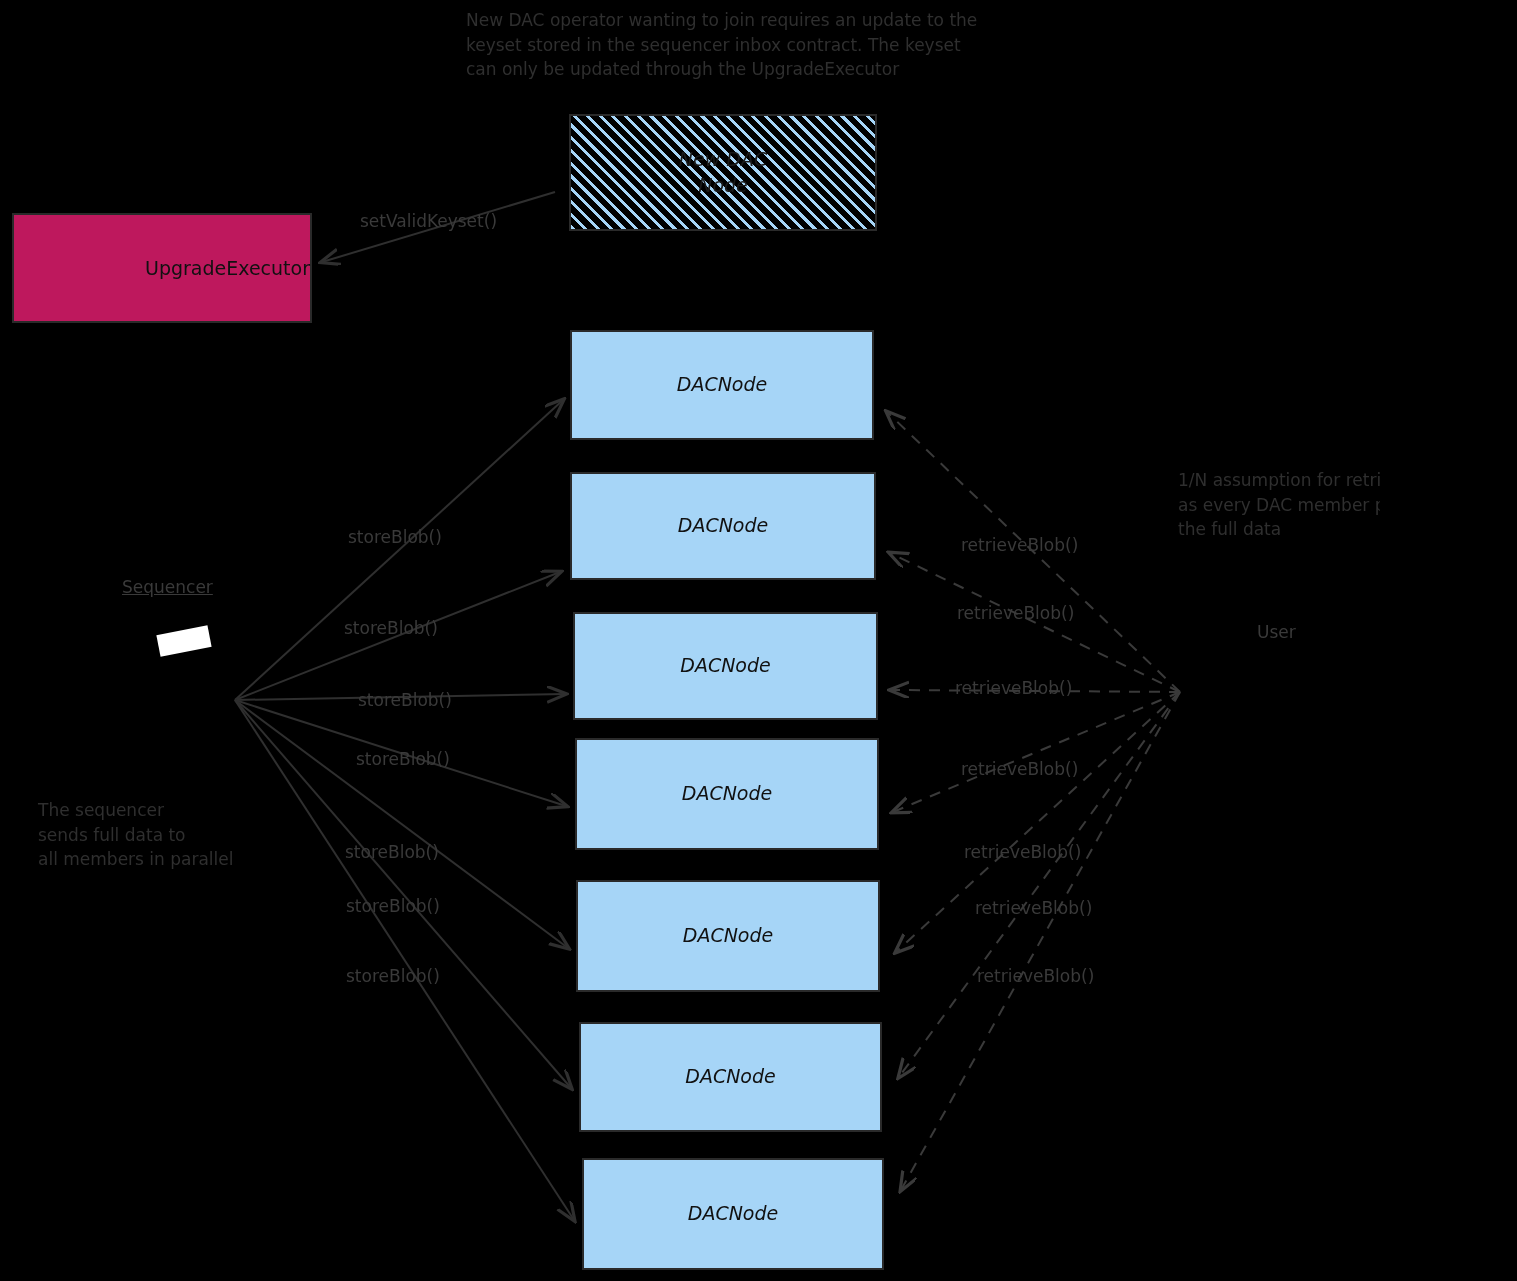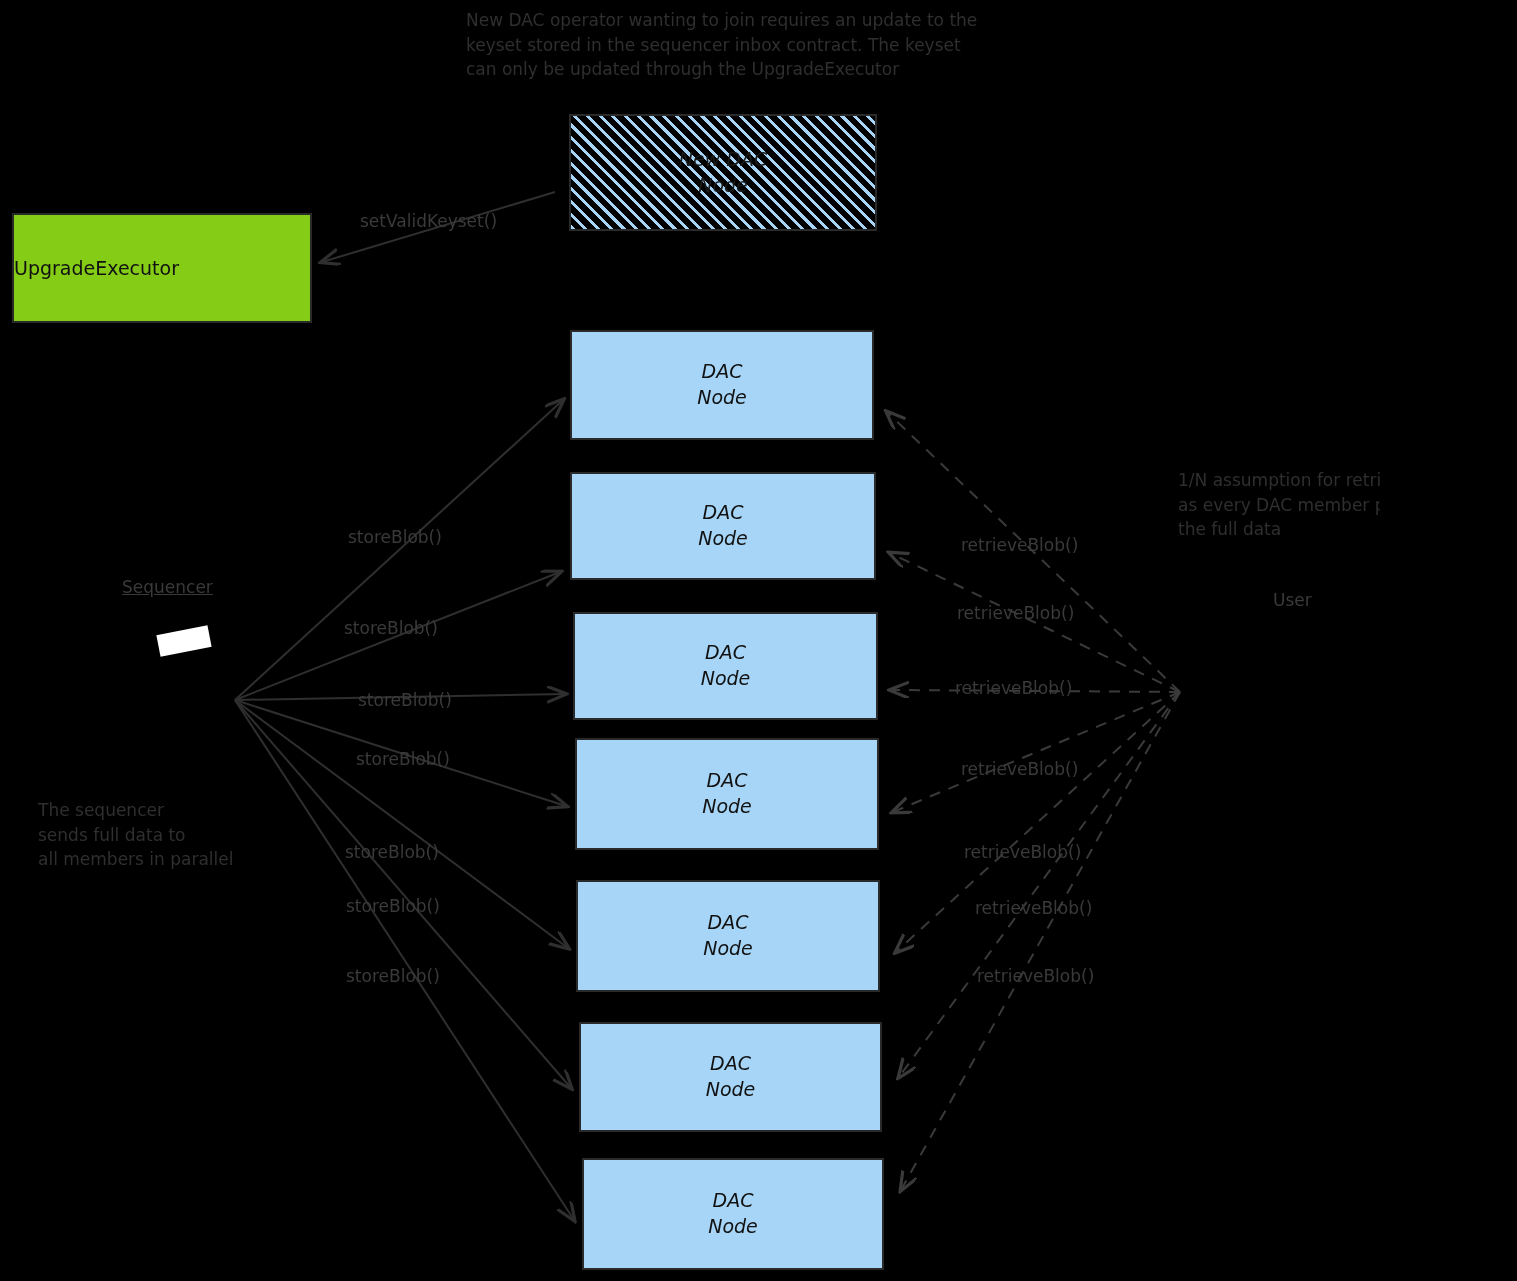--- a/index.html
+++ b/index.html
@@ -22,42 +22,42 @@
     width: 1517px;
     height: 1281px;
     overflow: visible;
   }
   .node-box {
     position: absolute;
     background: #a6d5f7;
     border: 2px solid #2a2a2a;
     box-sizing: border-box;
     display: flex;
-    flex-direction: column;
+    flex-direction: row;
     align-items: center;
     justify-content: center;
     color: #111111;
     font-size: 19px;
     line-height: 1.35;
     font-family: "DejaVu Sans", sans-serif;
     font-style: italic;
   }
   .node-box .ln {
     display: block;
     text-align: center;
     white-space: pre;
   }
   .exec-box {
     position: absolute;
-    background: #84cc16;
+    background: #be185d;
     border: 2px solid #2a2a2a;
     box-sizing: border-box;
     display: flex;
     align-items: center;
-    justify-content: flex-start;
+    justify-content: flex-end;
     color: #111111;
     font-size: 19px;
     font-family: "DejaVu Sans", sans-serif;
   }
   .hatch-box {
     position: absolute;
     border: 2px solid #2a2a2a;
     box-sizing: border-box;
     display: flex;
     flex-direction: column;
@@ -191,21 +191,21 @@
   </div>
 
   <div class="node-box" style="left:582px; top:1158px; width:302px; height:112px;">
     <span class="ln">DAC</span>
     <span class="ln">Node</span>
   </div>
 
   <div class="actor-label" style="left:122px; top:577px;text-decoration:underline;">Sequencer</div>
   <div class="seq-glyph" style="left:158px; top:630px; width:52px; height:22px;"></div>
 
-  <div class="actor-label" style="left:1257px; top:590px;margin-left:16px;">User</div>
+  <div class="actor-label" style="left:1257px; top:622px;">User</div>
 
   <div class="note" style="left:38px; top:798px; width:250px;">The sequencer
 sends full data to
 all members in parallel</div>
 
   <div class="note" style="left:1178px; top:468px; width:340px;">1/N assumption for retrievability,
 as every DAC member possesses
 the full data</div>
 
   <div class="edge-label" style="left:348px; top:527px;">storeBlob()</div>

